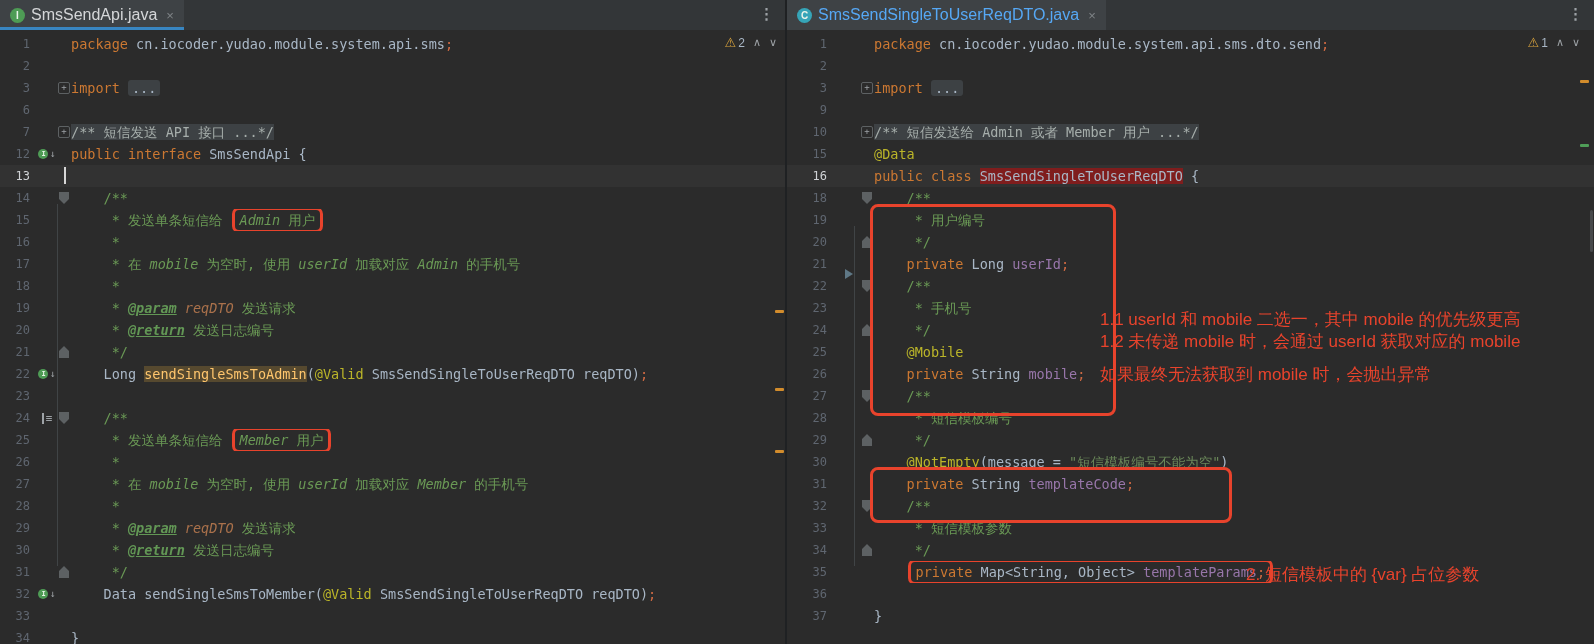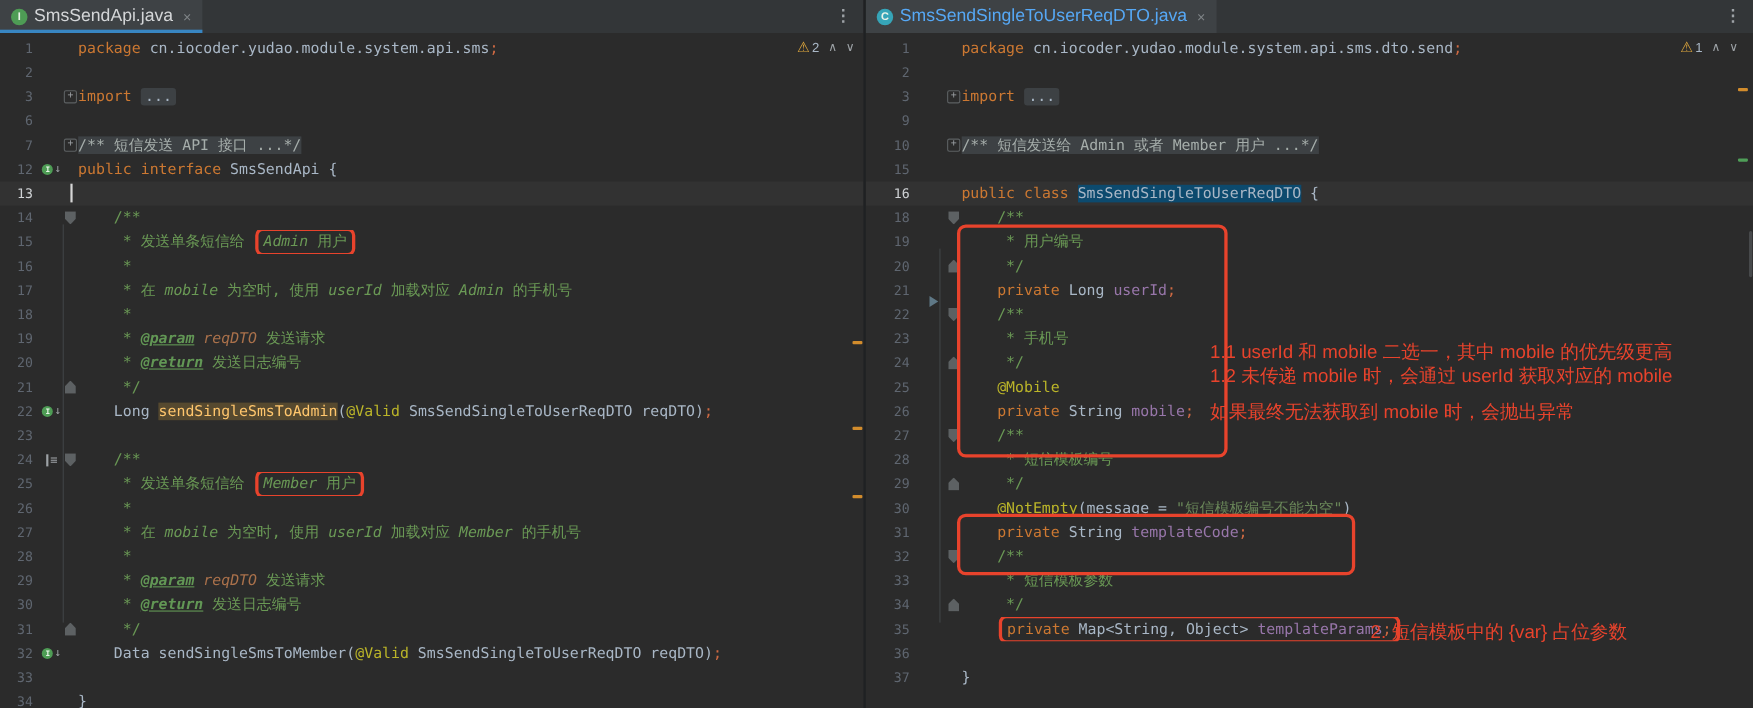--- a/index.html
+++ b/index.html
@@ -43,21 +43,21 @@
   .sg.doc{color:#6a9955;}
   .sg.docit{color:#6a9955;font-style:italic;}
   .sg.doctag{color:#629755;font-weight:bold;font-style:italic;text-decoration:underline;}
   .sg.docval{color:#aa714b;font-style:italic;}
   .sg.ann{color:#bbb529;}
   .sg.fld{color:#9876aa;}
   .sg.str{color:#6a8759;}
   .sg.fb{background:#3d4144;color:#a9b7c6;border-radius:3px;padding:0 4px;}
   .sg.fc{background:#3d4144;color:#a6aeab;}
   .sg.mtdhl{color:#ffc66d;background:#56492f;}
-  .sg.clshl{color:#a9b7c6;background:#0c4a6e;}
+  .sg.clshl{color:#a9b7c6;background:#7f1d1d;}
 
   
   .fm{display:inline-block;background:#5d6163;}
   .fm-plus{width:10px;height:10px;background:transparent;border:1px solid #5d6163;color:#9da2a6;
            font-size:9px;line-height:8px;text-align:center;border-radius:2px;}
   .fm-open{width:10px;height:12px;clip-path:polygon(0 0,100% 0,100% 58%,50% 100%,0 58%);}
   .fm-close{width:10px;height:12px;clip-path:polygon(50% 0,100% 42%,100% 100%,0 100%,0 42%);}
   .gdot{width:10px;height:10px;border-radius:50%;background:#4e9c55;color:#e8f5e8;font-size:7px;
         font-weight:bold;display:inline-flex;align-items:center;justify-content:center;}
   .garr{color:#9da2a6;font-size:10px;line-height:10px;}
@@ -151,21 +151,21 @@
         <span class="tabclose">×</span>
       </div>
       <span class="tabmenu">⋮</span>
     </div>
     <div class="editor">
         <div class="row"><span class="ln">1</span><span class="gi"></span><span class="gf"></span><span class="code"><span class="sg kw">package </span><span class="sg pl">cn.iocoder.yudao.module.system.api.sms.dto.send</span><span class="sg sm">;</span></span></div>
         <div class="row"><span class="ln">2</span><span class="gi"></span><span class="gf"></span><span class="code"></span></div>
         <div class="row"><span class="ln">3</span><span class="gi"></span><span class="gf"><span class="fm fm-plus">+</span></span><span class="code"><span class="sg kw">import </span><span class="sg fb">...</span></span></div>
         <div class="row"><span class="ln">9</span><span class="gi"></span><span class="gf"></span><span class="code"></span></div>
         <div class="row"><span class="ln">10</span><span class="gi"></span><span class="gf"><span class="fm fm-plus">+</span></span><span class="code"><span class="sg fc">/** 短信发送给 Admin 或者 Member 用户 ...*/</span></span></div>
-        <div class="row"><span class="ln">15</span><span class="gi"></span><span class="gf"></span></div>
+        <div class="row"><span class="ln">15</span><span class="gi"></span><span class="gf"></span><span class="code"><span class="sg ann">@Data</span></span></div>
         <div class="row cur"><span class="ln">16</span><span class="gi"></span><span class="gf"></span><span class="code"><span class="sg kw">public </span><span class="sg kw">class </span><span class="sg clshl">SmsSendSingleToUserReqDTO</span><span class="sg pl"> {</span></span></div>
         <div class="row"><span class="ln">18</span><span class="gi"></span><span class="gf"><span class="fm fm-open"></span></span><span class="code"><span class="sg doc">    /**</span></span></div>
         <div class="row"><span class="ln">19</span><span class="gi"></span><span class="gf"></span><span class="code"><span class="sg doc">     * 用户编号</span></span></div>
         <div class="row"><span class="ln">20</span><span class="gi"></span><span class="gf"><span class="fm fm-close"></span></span><span class="code"><span class="sg doc">     */</span></span></div>
         <div class="row"><span class="ln">21</span><span class="gi"></span><span class="gf"></span><span class="code"><span class="sg pl">    </span><span class="sg kw">private </span><span class="sg pl">Long </span><span class="sg fld">userId</span><span class="sg sm">;</span></span></div>
         <div class="row"><span class="ln">22</span><span class="gi"></span><span class="gf"><span class="fm fm-open"></span></span><span class="code"><span class="sg doc">    /**</span></span></div>
         <div class="row"><span class="ln">23</span><span class="gi"></span><span class="gf"></span><span class="code"><span class="sg doc">     * 手机号</span></span></div>
         <div class="row"><span class="ln">24</span><span class="gi"></span><span class="gf"><span class="fm fm-close"></span></span><span class="code"><span class="sg doc">     */</span></span></div>
         <div class="row"><span class="ln">25</span><span class="gi"></span><span class="gf"></span><span class="code"><span class="sg pl">    </span><span class="sg ann">@Mobile</span></span></div>
         <div class="row"><span class="ln">26</span><span class="gi"></span><span class="gf"></span><span class="code"><span class="sg pl">    </span><span class="sg kw">private </span><span class="sg pl">String </span><span class="sg fld">mobile</span><span class="sg sm">;</span></span></div>

